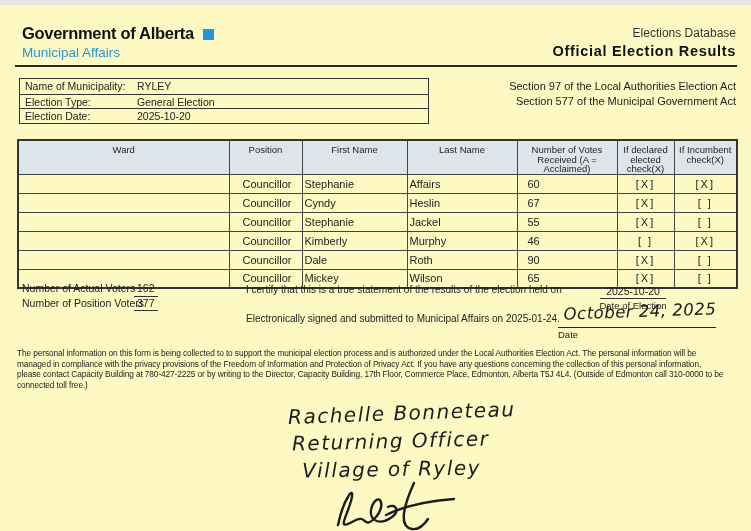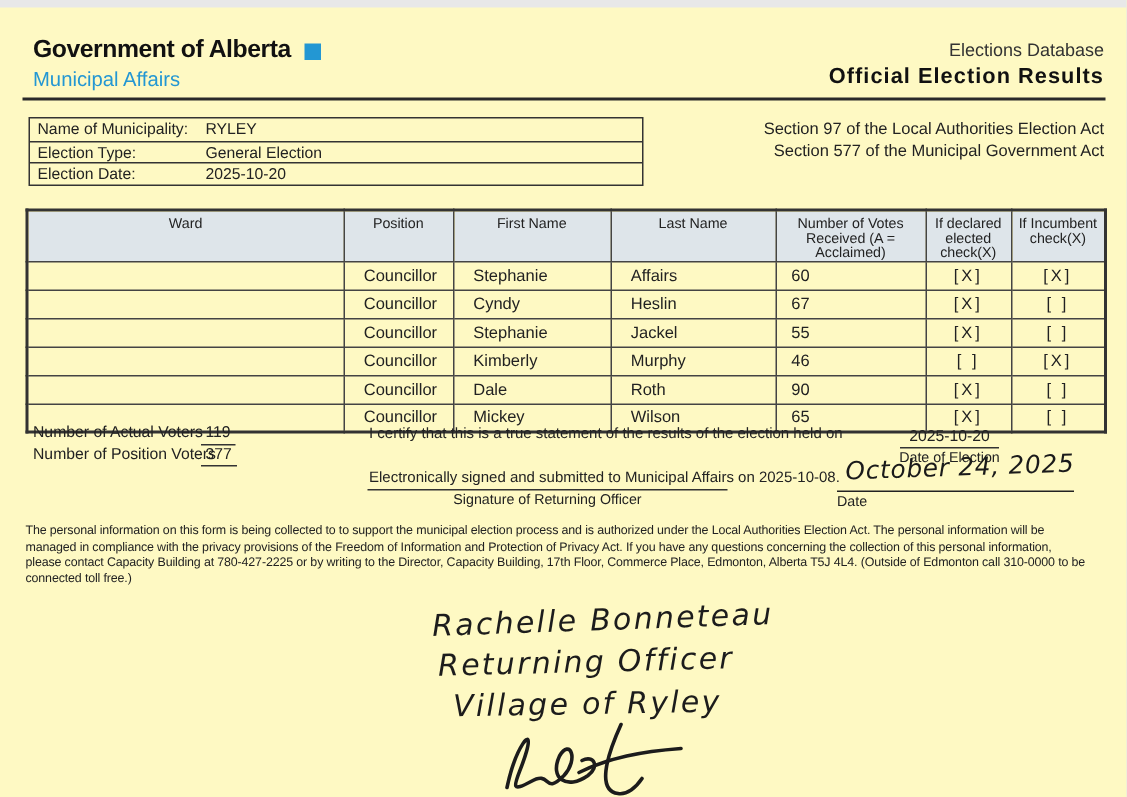--- a/index.html
+++ b/index.html
@@ -34,21 +34,21 @@
   table.results { position:absolute; left:17px; top:134px; width:719px; border-collapse:collapse; table-layout:fixed; }
   table.results { border:2px solid #333; }
   table.results th, table.results td { border:1px solid #444; overflow:hidden; }
   table.results th {
     background:#dee5ea; font-size:9.5px; line-height:9.5px; font-weight:normal;
     text-align:center; vertical-align:top; padding-top:4px; height:28px; color:#222;
     white-space:pre-line;
   }
   table.results td { height:19px; font-size:11px; color:#222; vertical-align:middle; white-space:nowrap; }
   td.c-pos  { padding-left:13px; }
-  td.c-name { padding-left:13px; }
+  td.c-name { padding-left:2px; }
   td.c-vote { padding-left:10px; }
   td.c-chk  { text-align:center; letter-spacing:2px; font-size:11px; }
 
   
   .voters { position:absolute; left:22px; top:276px; font-size:10.5px; line-height:14.5px; }
   .voters .vrow { position:relative; }
   .voters .vlabel { display:inline-block; }
   .voters .vvalue { position:absolute; left:112px; border-bottom:1px solid #333; padding:0 3px; }
 
   .certify-text { position:absolute; left:246px; top:279px; font-size:10px; color:#222; }
@@ -190,39 +190,36 @@
         <td class="c-vote">65</td>
         <td class="c-chk">[X]</td>
         <td class="c-chk">[ ]</td>
       </tr>
     </tbody>
   </table>
 
   <div class="voters">
     <div class="vrow">
       <span class="vlabel">Number of Actual Voters</span>
-      <span class="vvalue">119</span>
+      <span class="vvalue">162</span>
     </div>
     <div class="vrow">
       <span class="vlabel">Number of Position Voters</span>
       <span class="vvalue">377</span>
     </div>
   </div>
 
   <div class="certify-text">I certify that this is a true statement of the results of the election held on</div>
 
   <div class="elect-date">
     <span class="val">2025-10-20</span>
     <div class="lbl">Date of Election</div>
   </div>
 
-  <div class="submitted-text">Electronically signed and submitted to Municipal Affairs on 2025-10-08.</div>
-  <div class="sig-line">
-    <div class="lbl">Signature of Returning Officer</div>
-  </div>
+  <div class="submitted-text">Electronically signed and submitted to Municipal Affairs on 2025-01-24.</div>
 
   <div class="hand-date">October 24, 2025</div>
   <div class="date-line">
     <div class="lbl">Date</div>
   </div>
 
   <div class="privacy">
     <div>The personal information on this form is being collected to to support the municipal election process and is authorized under the Local Authorities Election Act.   The personal information will be</div>
     <div>managed in compliance with the privacy provisions of the Freedom of Information and Protection of Privacy Act.   If you have any questions concerning the collection of this personal information,</div>
     <div>please contact Capacity Building at 780-427-2225 or by writing to the Director, Capacity Building, 17th Floor, Commerce Place, Edmonton, Alberta T5J 4L4. (Outside of Edmonton call 310-0000 to be</div>

